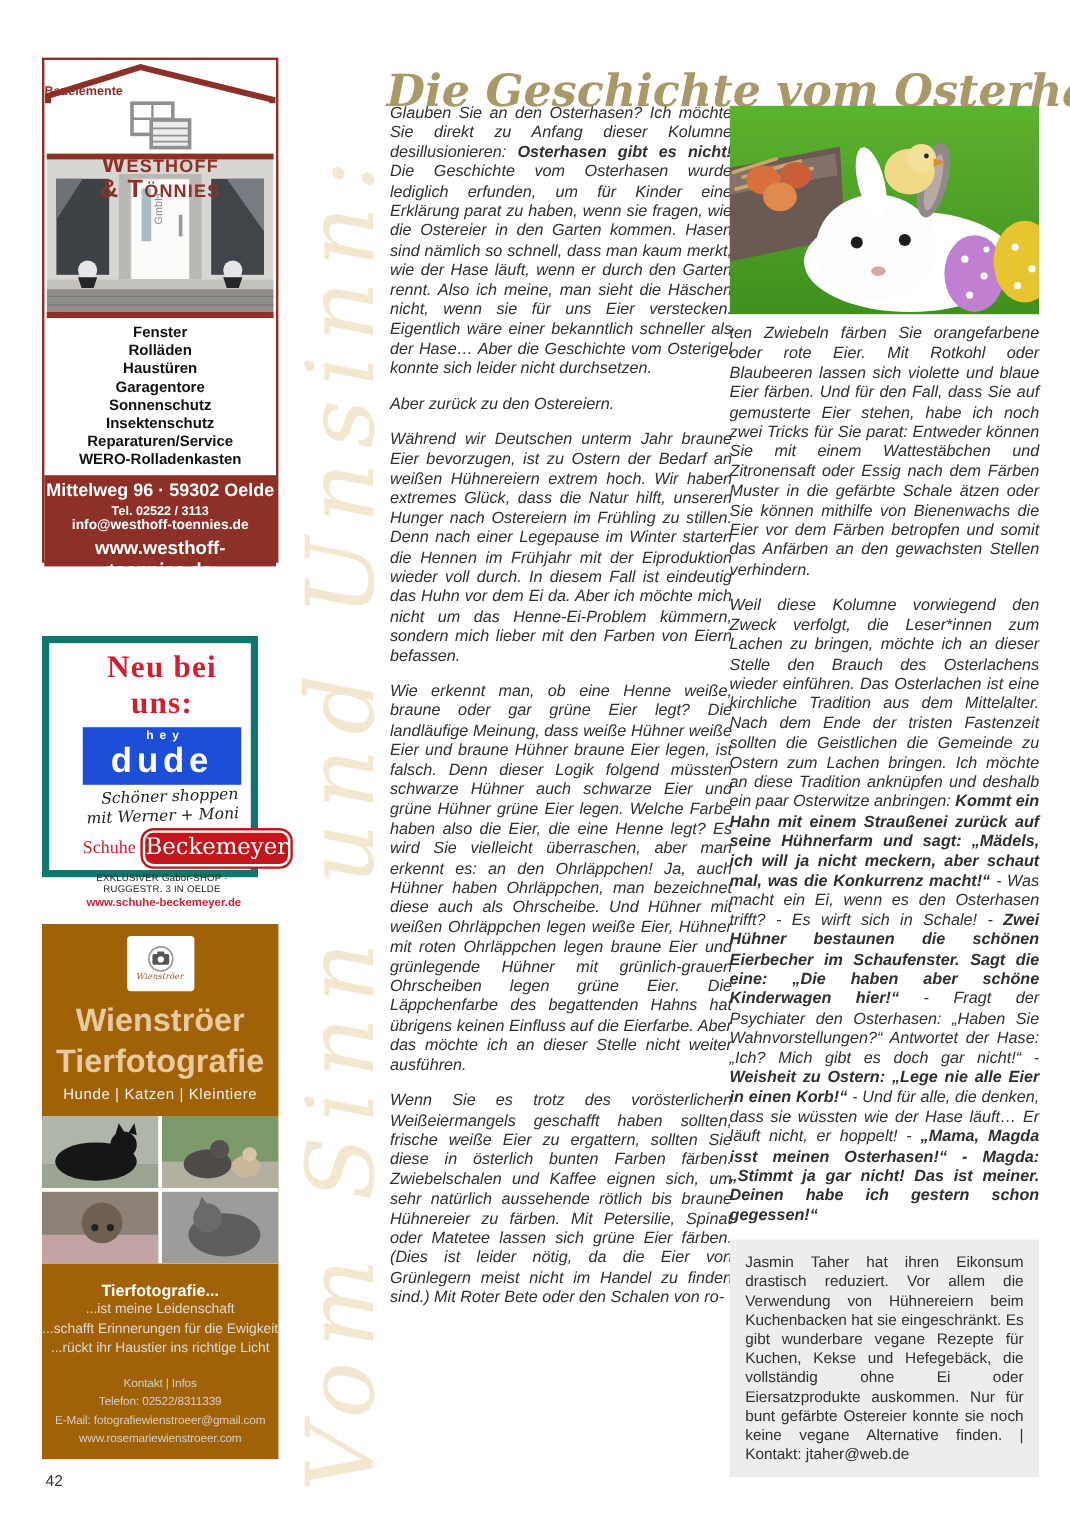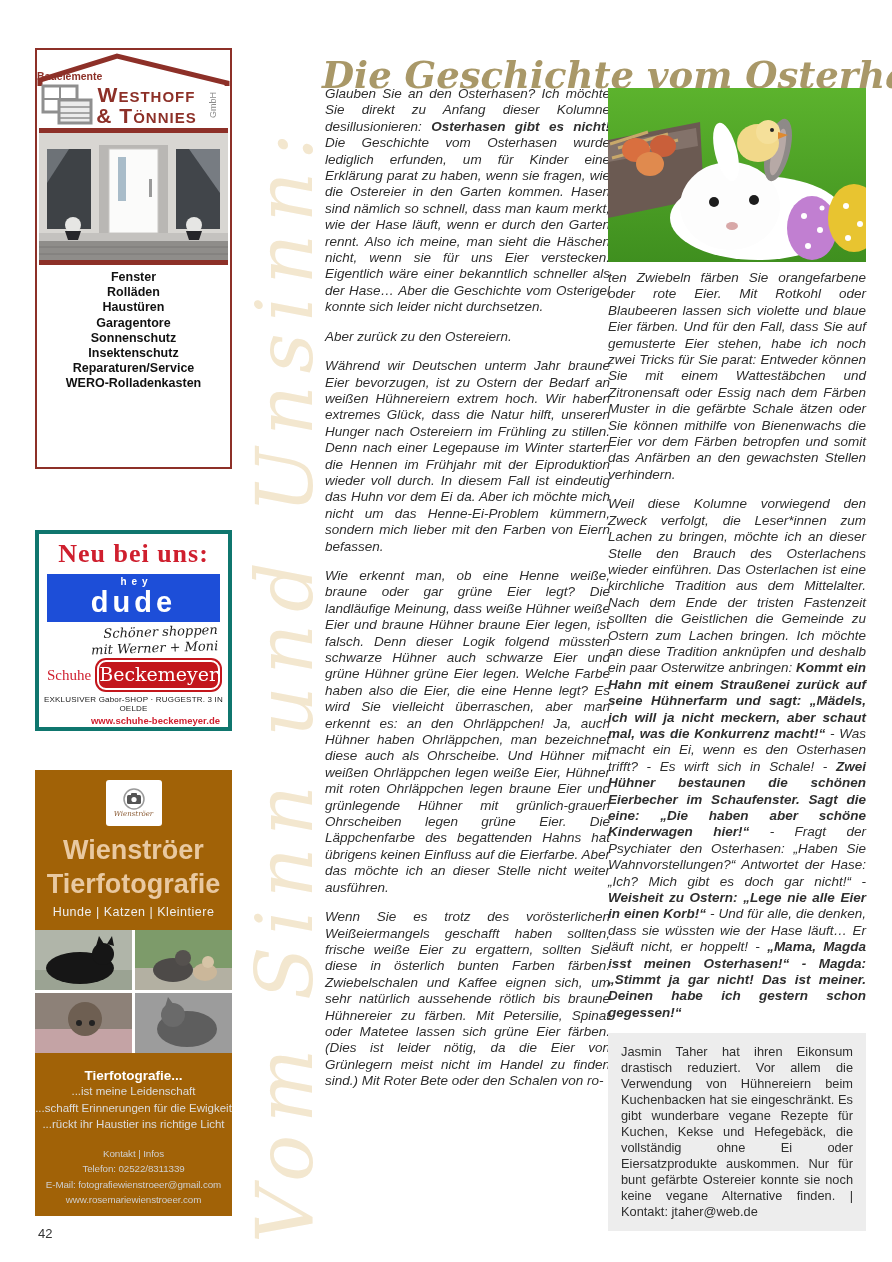--- a/index.html
+++ b/index.html
@@ -8,37 +8,37 @@
 
   
   .ad{position:absolute;left:35px;box-sizing:border-box;}
 
   
   .ad-westhoff{top:48px;width:197px;height:421px;border:2px solid #8d3028;background:#fff;}
   .wh-header{position:relative;height:78px;}
   .wh-roof{position:absolute;top:2px;left:0;width:100%;height:36px;}
   .wh-tagline{position:absolute;top:20px;left:0;width:100%;text-align:left;
               font-size:10.5px;font-weight:bold;color:#8d3028;}
-  .wh-logo-row{position:absolute;top:34px;left:0;right:0;display:flex;align-items:center;padding:0 4px;}
+  .wh-logo-row{position:absolute;top:34px;left:0;right:0;display:flex;align-items:center;padding:0 4px;flex-direction:column;}
   .wh-window{flex:0 0 auto;}
   .wh-name{flex:1;text-align:center;color:#8d3028;font-weight:bold;
            font-variant:small-caps;font-size:21px;line-height:21px;letter-spacing:1px;}
   .wh-gmbh{flex:0 0 12px;color:#8a8a8a;font-size:9px;transform:rotate(-90deg);}
   .wh-bar{height:5px;background:#8d3028;margin:0 2px;}
   .wh-photo{display:block;margin:0 2px;}
   .wh-services{height:126px;padding-top:5px;text-align:center;}
   .wh-service{font-size:12.5px;font-weight:bold;color:#111;line-height:15.2px;}
   .wh-footer{background:#8d3028;color:#fff;text-align:center;padding:4px 0 6px;height:66px;}
   .wh-address{font-size:15px;font-weight:bold;}
   .wh-phone{font-size:10.5px;font-weight:bold;margin-top:3px;}
   .wh-email{font-size:11.5px;font-weight:bold;}
   .wh-site{font-size:15.5px;font-weight:bold;margin-top:5px;}
 
   
-  .ad-beckemeyer{top:530px;width:197px;height:201px;border:4px solid #0f766e;background:#fff;}
+  .ad-beckemeyer{top:530px;width:180px;height:201px;border:6px solid #0f766e;background:#fff;padding-left:20px;}
   .bk-headline{margin-top:5px;text-align:center;font-family:"Liberation Serif",serif;
                font-weight:bold;font-size:26px;color:#cf1f2e;letter-spacing:1px;}
   .bk-blue{margin:5px 8px 0;height:48px;background:#1d4ed8;color:#fff;text-align:center;}
   .bk-hey{font-size:10px;font-weight:bold;letter-spacing:5px;padding-top:3px;line-height:10px;
           transform:translateX(3px);}
   .bk-dude{font-size:29px;font-weight:bold;letter-spacing:4px;line-height:30px;}
   .bk-script{margin:3px 10px 0;text-align:right;font-family:"DejaVu Serif",serif;
              font-style:italic;font-size:13px;line-height:15.5px;color:#222;transform:rotate(-2deg);}
   .bk-store-row{display:flex;align-items:center;margin:4px 6px 0;}
   .bk-schuhe{color:#cf1f2e;font-size:15px;font-family:"Liberation Serif",serif;margin:0 6px 0 2px;}
@@ -136,20 +136,26 @@
       <div class="wh-services">
           <div class="wh-service">Fenster</div>
           <div class="wh-service">Rolläden</div>
           <div class="wh-service">Haustüren</div>
           <div class="wh-service">Garagentore</div>
           <div class="wh-service">Sonnenschutz</div>
           <div class="wh-service">Insektenschutz</div>
           <div class="wh-service">Reparaturen/Service</div>
           <div class="wh-service">WERO-Rolladenkasten</div>
         </div>
+      <div class="wh-footer">
+        <div class="wh-address">Mittelweg 96 · 59302 Oelde</div>
+        <div class="wh-phone">Tel. 02522 / 3113</div>
+        <div class="wh-email">info@westhoff-toennies.de</div>
+        <div class="wh-site">www.westhoff-toennies.de</div>
+      </div>
     </section>
 
     <section class="ad ad-beckemeyer">
       <div class="bk-headline">Neu bei uns:</div>
       <div class="bk-blue">
         <div class="bk-hey">hey</div>
         <div class="bk-dude">dude</div>
       </div>
       <div class="bk-script">
         <div>Schöner shoppen</div>

